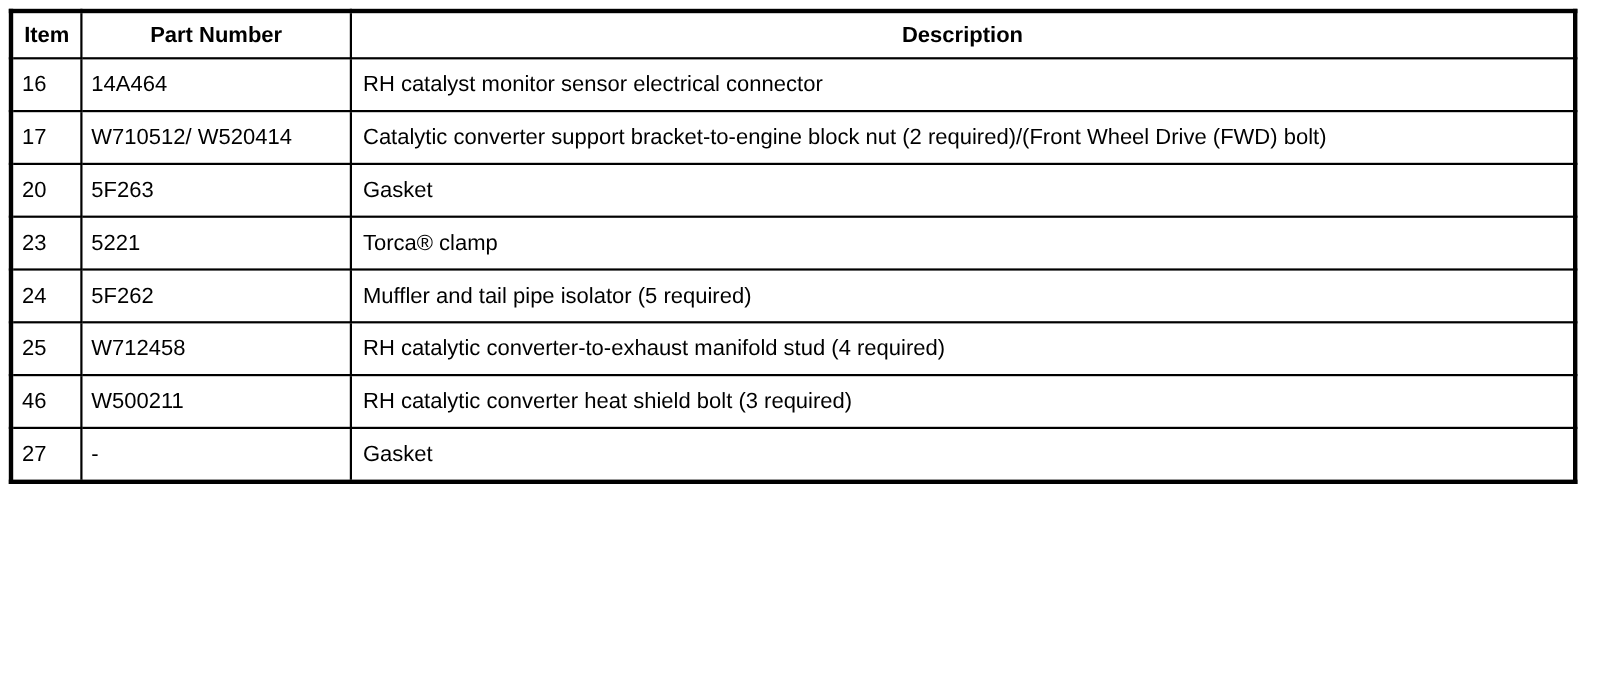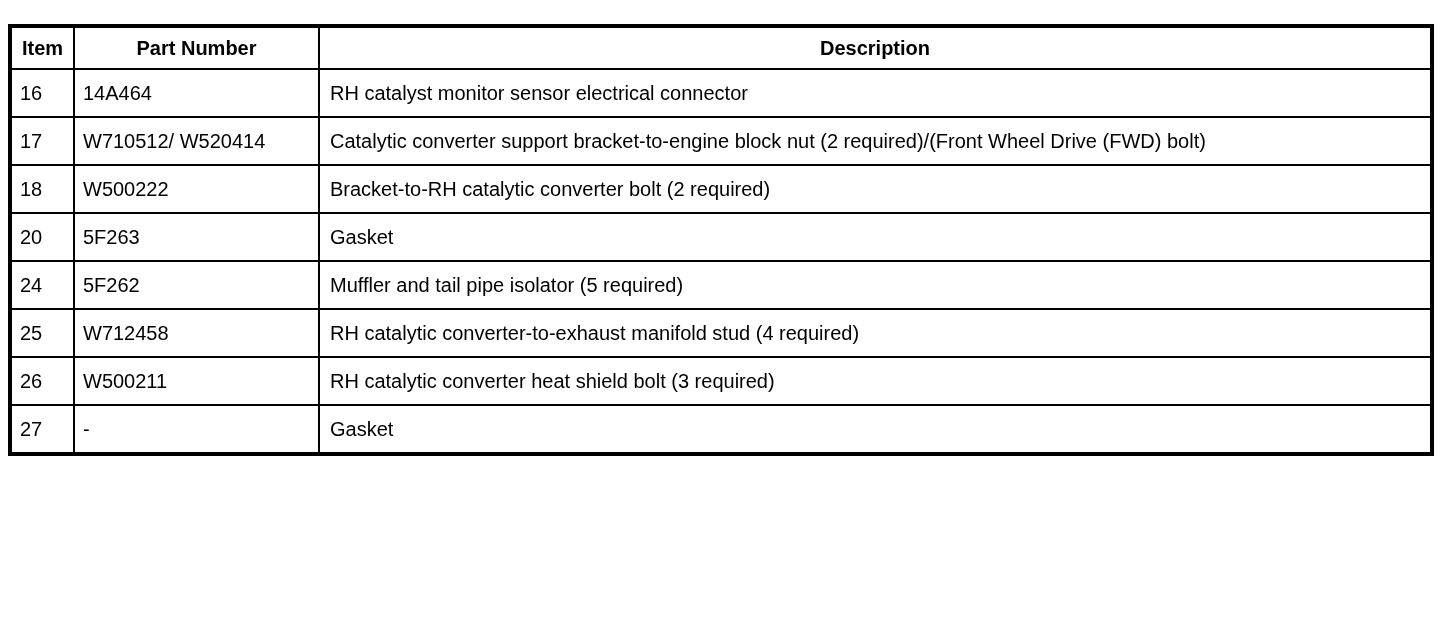--- a/index.html
+++ b/index.html
@@ -12,21 +12,21 @@
     width: 1456px;
     height: 636px;
     background: #ffffff;
     font-family: "Liberation Sans", sans-serif;
     color: #000000;
     overflow: hidden;
   }
   table.parts-table {
     position: absolute;
     left: 8px;
-    top: 24px;
+    top: 8px;
     width: 1426px;
     border-collapse: collapse;
     table-layout: fixed;
     border: 4px solid #000000;
   }
   table.parts-table col.col-item { width: 64px; }
   table.parts-table col.col-part { width: 245px; }
   table.parts-table th,
   table.parts-table td {
     border: 2px solid #000000;
@@ -78,41 +78,41 @@
         <td class="cell-item">16</td>
         <td class="cell-part">14A464</td>
         <td class="cell-desc">RH catalyst monitor sensor electrical connector</td>
       </tr>
       <tr>
         <td class="cell-item">17</td>
         <td class="cell-part">W710512/ W520414</td>
         <td class="cell-desc">Catalytic converter support bracket-to-engine block nut (2 required)/(Front Wheel Drive (FWD) bolt)</td>
       </tr>
       <tr>
-        <td class="cell-item">18</td>
-        <td class="cell-part">W500222</td>
-        <td class="cell-desc">Bracket-to-RH catalytic converter bolt (2 required)</td>
-      </tr>
-      <tr>
         <td class="cell-item">20</td>
         <td class="cell-part">5F263</td>
         <td class="cell-desc">Gasket</td>
+      </tr>
+      <tr>
+        <td class="cell-item">23</td>
+        <td class="cell-part">5221</td>
+        <td class="cell-desc">Torca® clamp</td>
       </tr>
       <tr>
         <td class="cell-item">24</td>
         <td class="cell-part">5F262</td>
         <td class="cell-desc">Muffler and tail pipe isolator (5 required)</td>
       </tr>
       <tr>
         <td class="cell-item">25</td>
         <td class="cell-part">W712458</td>
         <td class="cell-desc">RH catalytic converter-to-exhaust manifold stud (4 required)</td>
       </tr>
       <tr>
-        <td class="cell-item">26</td>
+        <td class="cell-item">46</td>
         <td class="cell-part">W500211</td>
         <td class="cell-desc">RH catalytic converter heat shield bolt (3 required)</td>
       </tr>
       <tr>
         <td class="cell-item">27</td>
         <td class="cell-part">-</td>
         <td class="cell-desc">Gasket</td>
       </tr>
     </tbody>
   </table>

